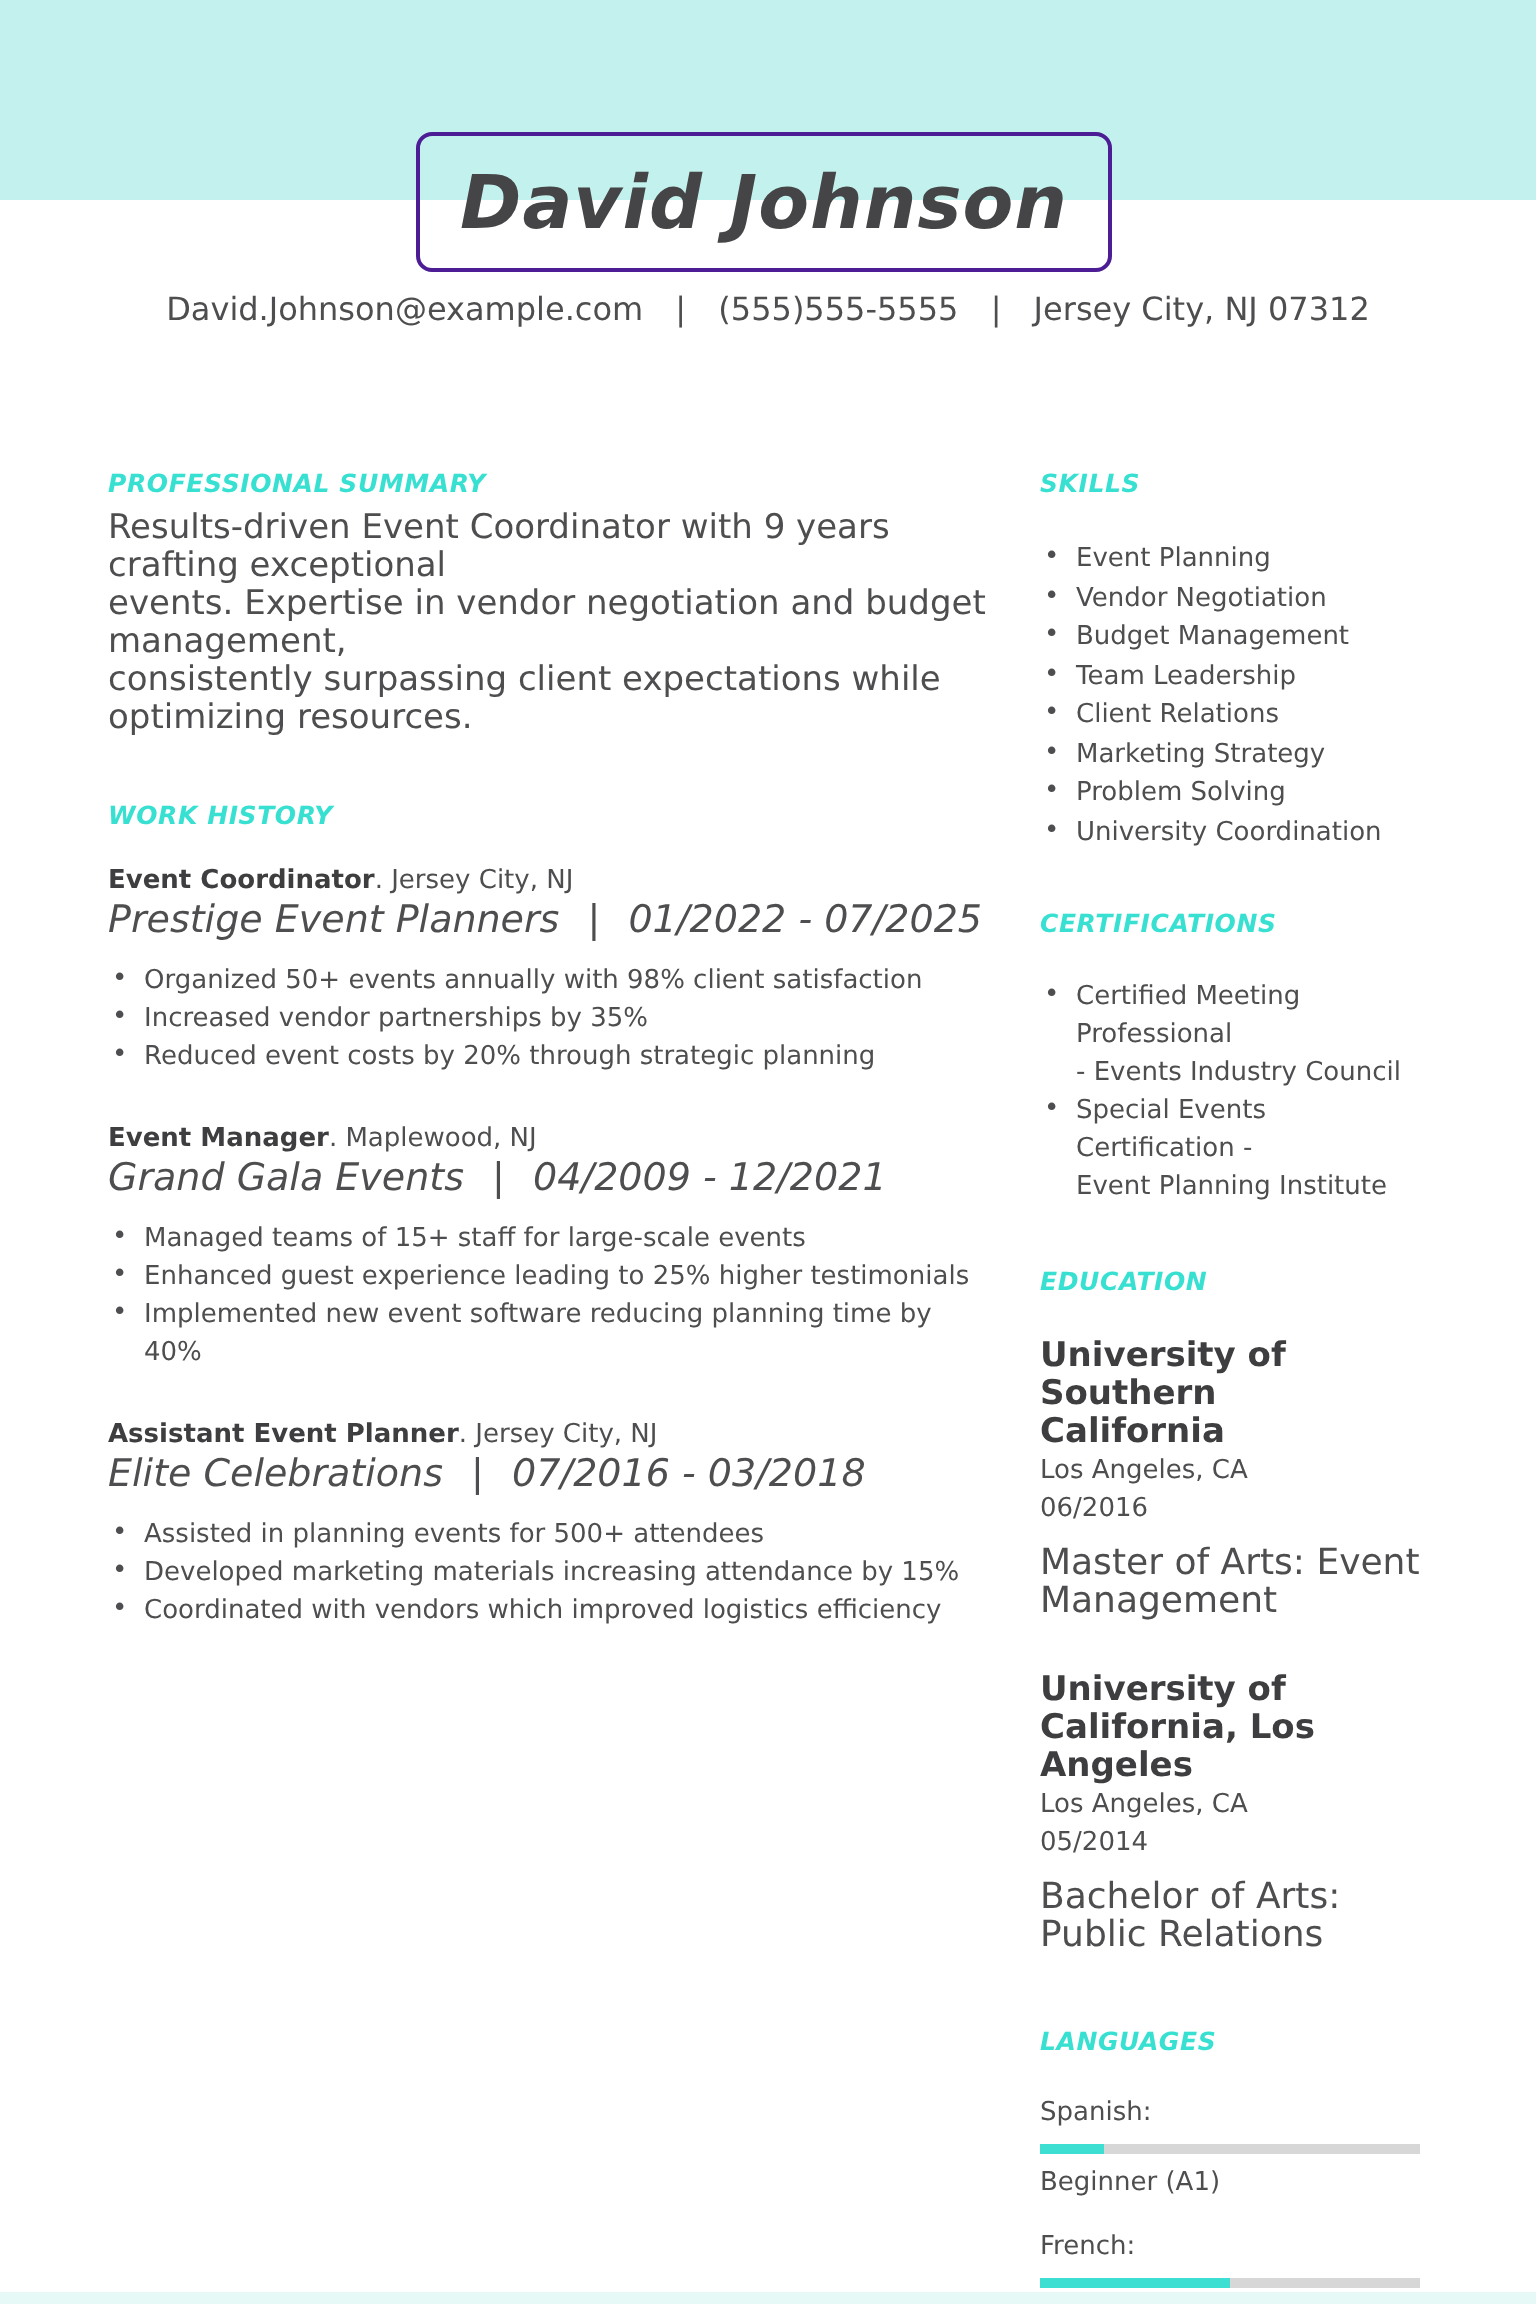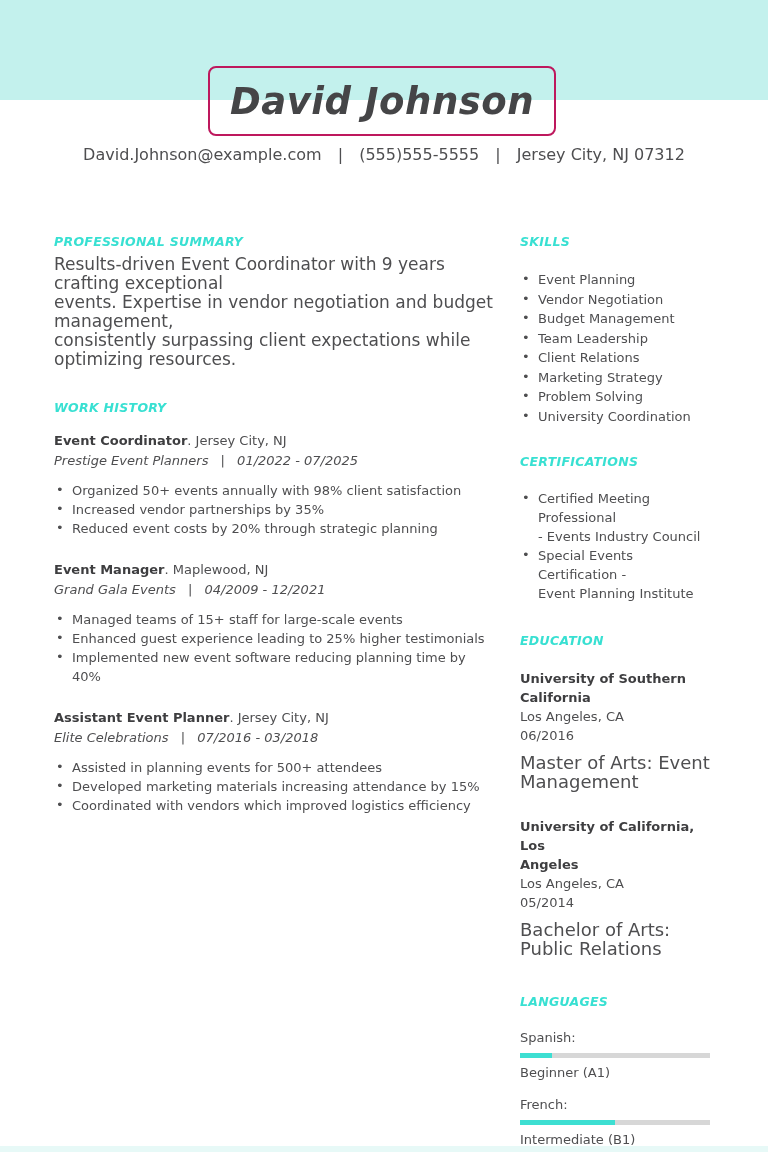--- a/index.html
+++ b/index.html
@@ -17,21 +17,21 @@
     position: absolute; top: 0; left: 0; right: 0;
     height: 100px; background: #c3f1ed;
   }
   .bottom-band {
     position: absolute; bottom: 0; left: 0; right: 0;
     height: 6px; background: #e7f9f7;
   }
   .name-box {
     position: absolute; left: 208px; top: 66px;
     width: 348px; height: 70px;
-    border: 2px solid #be185d; border-radius: 8px;
+    border: 2px solid #4c1d95; border-radius: 8px;
     display: flex; align-items: center; justify-content: center;
     background: transparent;
   }
   .name {
     font-size: 37px; font-weight: 700; font-style: italic;
     color: #454547; letter-spacing: 0.5px; white-space: nowrap;
   }
   .contact-line {
     position: absolute; top: 145px; left: 0; right: 0;
     text-align: center; font-size: 16px; color: #4e4e50;
@@ -53,21 +53,21 @@
 
   .summary-text {
     margin-top: 6px; font-size: 17px; line-height: 19px;
     white-space: pre-line;
   }
 
   .job { margin-top: 16px; }
   .job ~ .job { margin-top: 22px; }
   .job-line1 { font-size: 13px; line-height: 19px; }
   .job-title { font-weight: 700; color: #3e3e40; }
-  .job-meta  { font-size: 13px; font-style: italic; line-height: 21px; }
+  .job-meta  { font-size: 19px; font-style: italic; line-height: 21px; }
   .meta-sep  { margin: 0 8px; }
 
   ul.bullets { list-style: none; margin-top: 10px; }
   ul.bullets li {
     position: relative; padding-left: 18px;
     font-size: 13px; line-height: 19px; white-space: pre-line;
   }
   .bullet-dot { position: absolute; left: 2px; top: -1px; font-size: 13px; color: #4e4e50; }
 
   ul.skills-list { list-style: none; margin-top: 21px; }
@@ -76,21 +76,21 @@
     font-size: 13px; line-height: 19.5px;
   }
   ul.cert-list { list-style: none; margin-top: 20px; }
   ul.cert-list li {
     position: relative; padding-left: 18px;
     font-size: 13px; line-height: 19px; white-space: pre-line;
   }
 
   .school { margin-top: 21px; }
   .school ~ .school { margin-top: 26px; }
-  .school-name { font-weight: 700; color: #3e3e40; font-size: 13px; line-height: 19px; white-space: pre-line; }
+  .school-name { font-weight: 700; color: #3e3e40; font-size: 17px; line-height: 19px; white-space: pre-line; }
   .school-loc, .school-date { font-size: 13px; line-height: 19px; }
   .degree { margin-top: 8px; font-size: 18px; line-height: 19px; white-space: pre-line; }
 
   .lang { margin-top: 20px; }
   .lang ~ .lang { margin-top: 15px; }
   .lang-name { font-size: 13px; line-height: 17px; }
   .lang-bar { width: 190px; height: 5px; background: #d7d7d7; margin: 7px 0 6px; }
   .lang-fill { height: 5px; background: #3ddfd2; }
   .lang-level { font-size: 13px; line-height: 17px; }
 </style>

